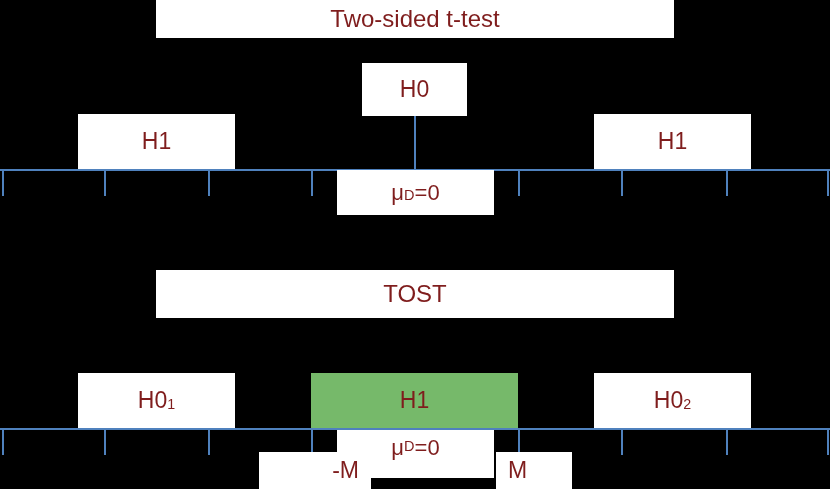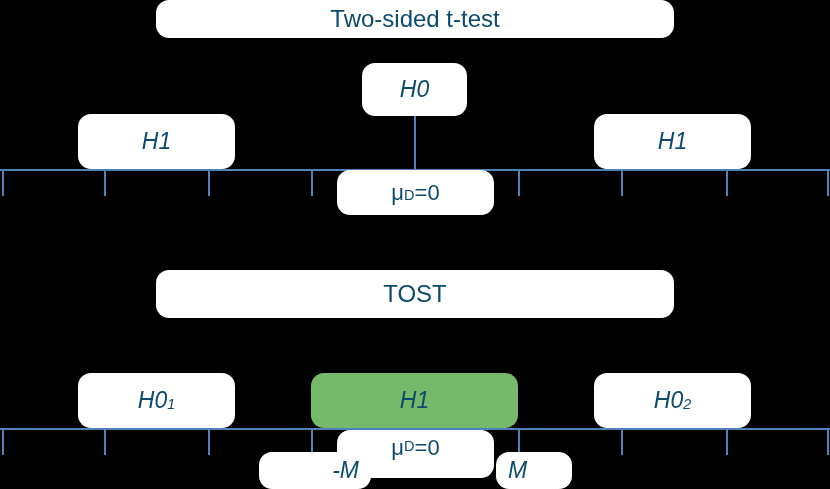--- a/index.html
+++ b/index.html
@@ -11,47 +11,46 @@
     position: relative;
     width: 830px;
     height: 489px;
     background: #000000;
     overflow: hidden;
     font-family: "Liberation Sans", sans-serif;
   }
   .box {
     position: absolute;
     background: #ffffff;
-    color: #0c4a6e;
+    color: #7f1d1d;
     display: flex;
     align-items: center;
     justify-content: center;
     box-sizing: border-box;
     line-height: 1.05;
     white-space: nowrap;
-    border-radius: 13px;
   }
   .box.green { background: #76b96a; }
   .axis {
     position: absolute;
     background: #4f81bd;
     height: 2px;
   }
   .tick {
     position: absolute;
     background: #4f81bd;
     width: 2px;
   }
   .connector {
     position: absolute;
     background: #4f81bd;
     width: 2px;
   }
   .title-text { font-size: 24px; }
-  .label-lg  { font-size: 23px; font-style: italic; }
+  .label-lg  { font-size: 23px; }
   .label-md  { font-size: 22px; }
   sub {
     font-size: 0.62em;
     vertical-align: baseline;
     position: relative;
     top: 0.30em;
   }
   .mu-sub {
     font-size: 0.66em;
     vertical-align: baseline;

